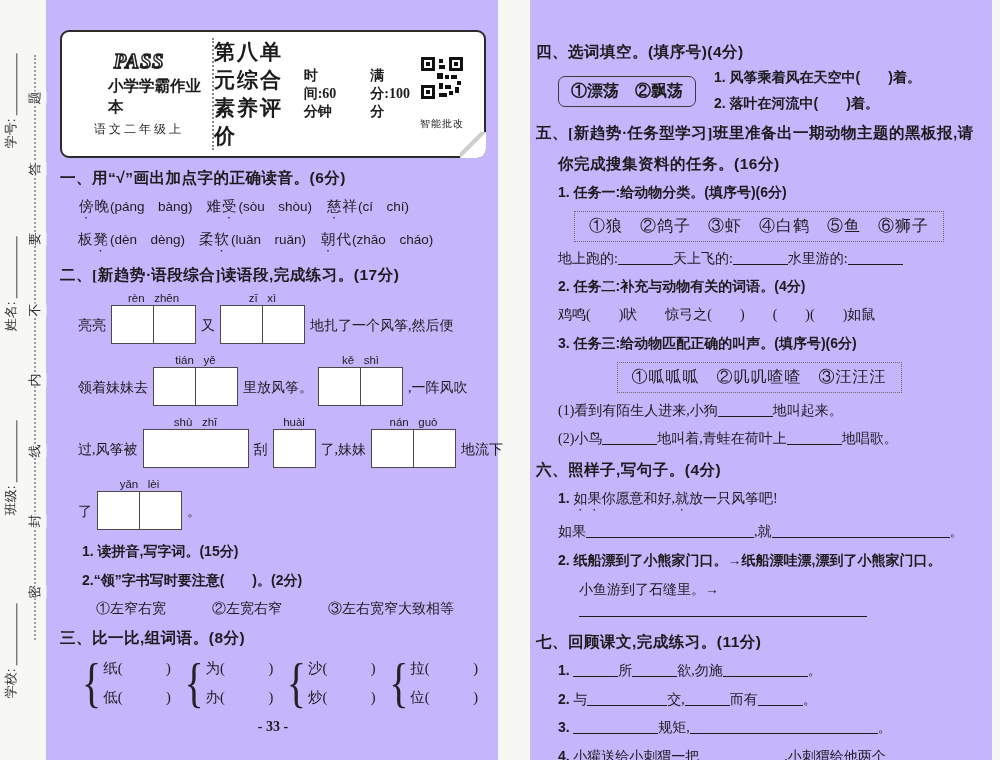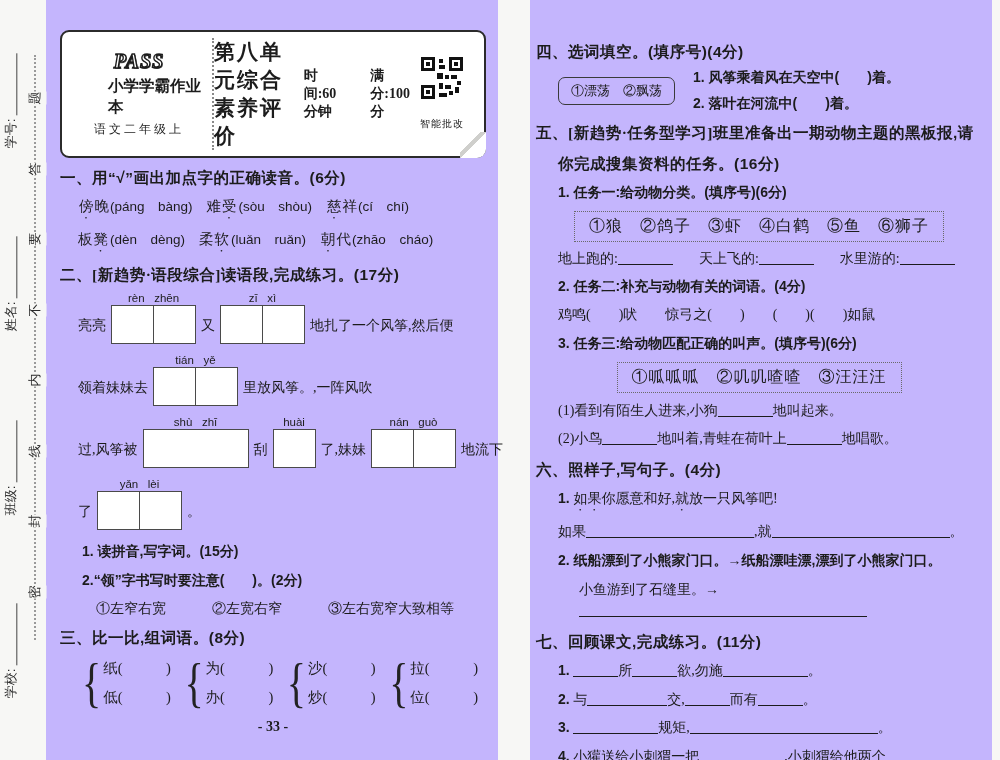--- a/index.html
+++ b/index.html
@@ -66,29 +66,29 @@
 
   
   .pairs{display:flex;justify-content:space-between;margin:10px 8px 6px 22px;}
   .pair{display:flex;align-items:center;}
   .brace{font-size:40px;font-weight:400;transform:scaleY(1.35);margin-right:2px;font-family:"Liberation Serif",serif;color:#222;}
   .pcol{display:flex;flex-direction:column;gap:10px;font-size:14.5px;}
 
   .pgnum{text-align:center;font-weight:bold;font-family:"Liberation Serif",serif;margin-top:12px;font-size:14px;}
 
   
-  .optbox{border:1.6px solid #3a3a3a;border-radius:7px;padding:4px 12px;display:inline-block;font-size:13px;}
+  .optbox{border:1.6px solid #3a3a3a;border-radius:7px;padding:4px 12px;display:inline-block;font-size:16px;font-weight:bold;}
   .dotbox{border:1.6px dotted #6a6a6a;padding:4px 14px;display:inline-block;font-size:16px;letter-spacing:1px;}
   .s4row{display:flex;align-items:center;gap:18px;margin:6px 0 6px 22px;}
   .s4items{display:flex;flex-direction:column;gap:8px;}
   .centerline{text-align:center;margin:6px 0;}
   .blank{display:inline-block;border-bottom:1.4px solid #1c1c1c;height:14px;vertical-align:-2px;}
   .w45{width:45px;} .w55{width:55px;} .w80{width:80px;} .w85{width:85px;}
   .w170{width:168px;} .w180{width:178px;} .w190{width:188px;} .w300{width:288px;}
-  .blanksrow{display:flex;gap:26px;margin:8px 0 8px 22px;}
+  .blanksrow{display:flex;margin:8px 0 8px 22px;}
   .rl{margin:7px 0 7px 22px;line-height:1.55;}
   .rl2{margin:7px 0 7px 43px;line-height:1.55;}
 </style>
 </head>
 <body>
 
 <div class="canvas">
 
   <div class="sidebar">
     <div class="field-col">
@@ -241,20 +241,27 @@
     <div class="pline">
       <span class="ltext">领着妹妹去</span>
       <span class="pybox">
           <span class="py">tián   yě</span>
           <span class="cells">
             <span class="cell"></span>
             <span class="cell"></span>
           </span>
         </span>
       <span class="ltext">里放风筝。</span>
+      <span class="pybox">
+          <span class="py">kě   shì</span>
+          <span class="cells">
+            <span class="cell"></span>
+            <span class="cell"></span>
+          </span>
+        </span>
       <span class="ltext">,一阵风吹</span>
     </div>
 
     <div class="pline">
       <span class="ltext">过,风筝被</span>
       <span class="pybox">
           <span class="py">shù   zhī</span>
           <span class="cells">
             <span class="cell wide"></span>
           </span>

